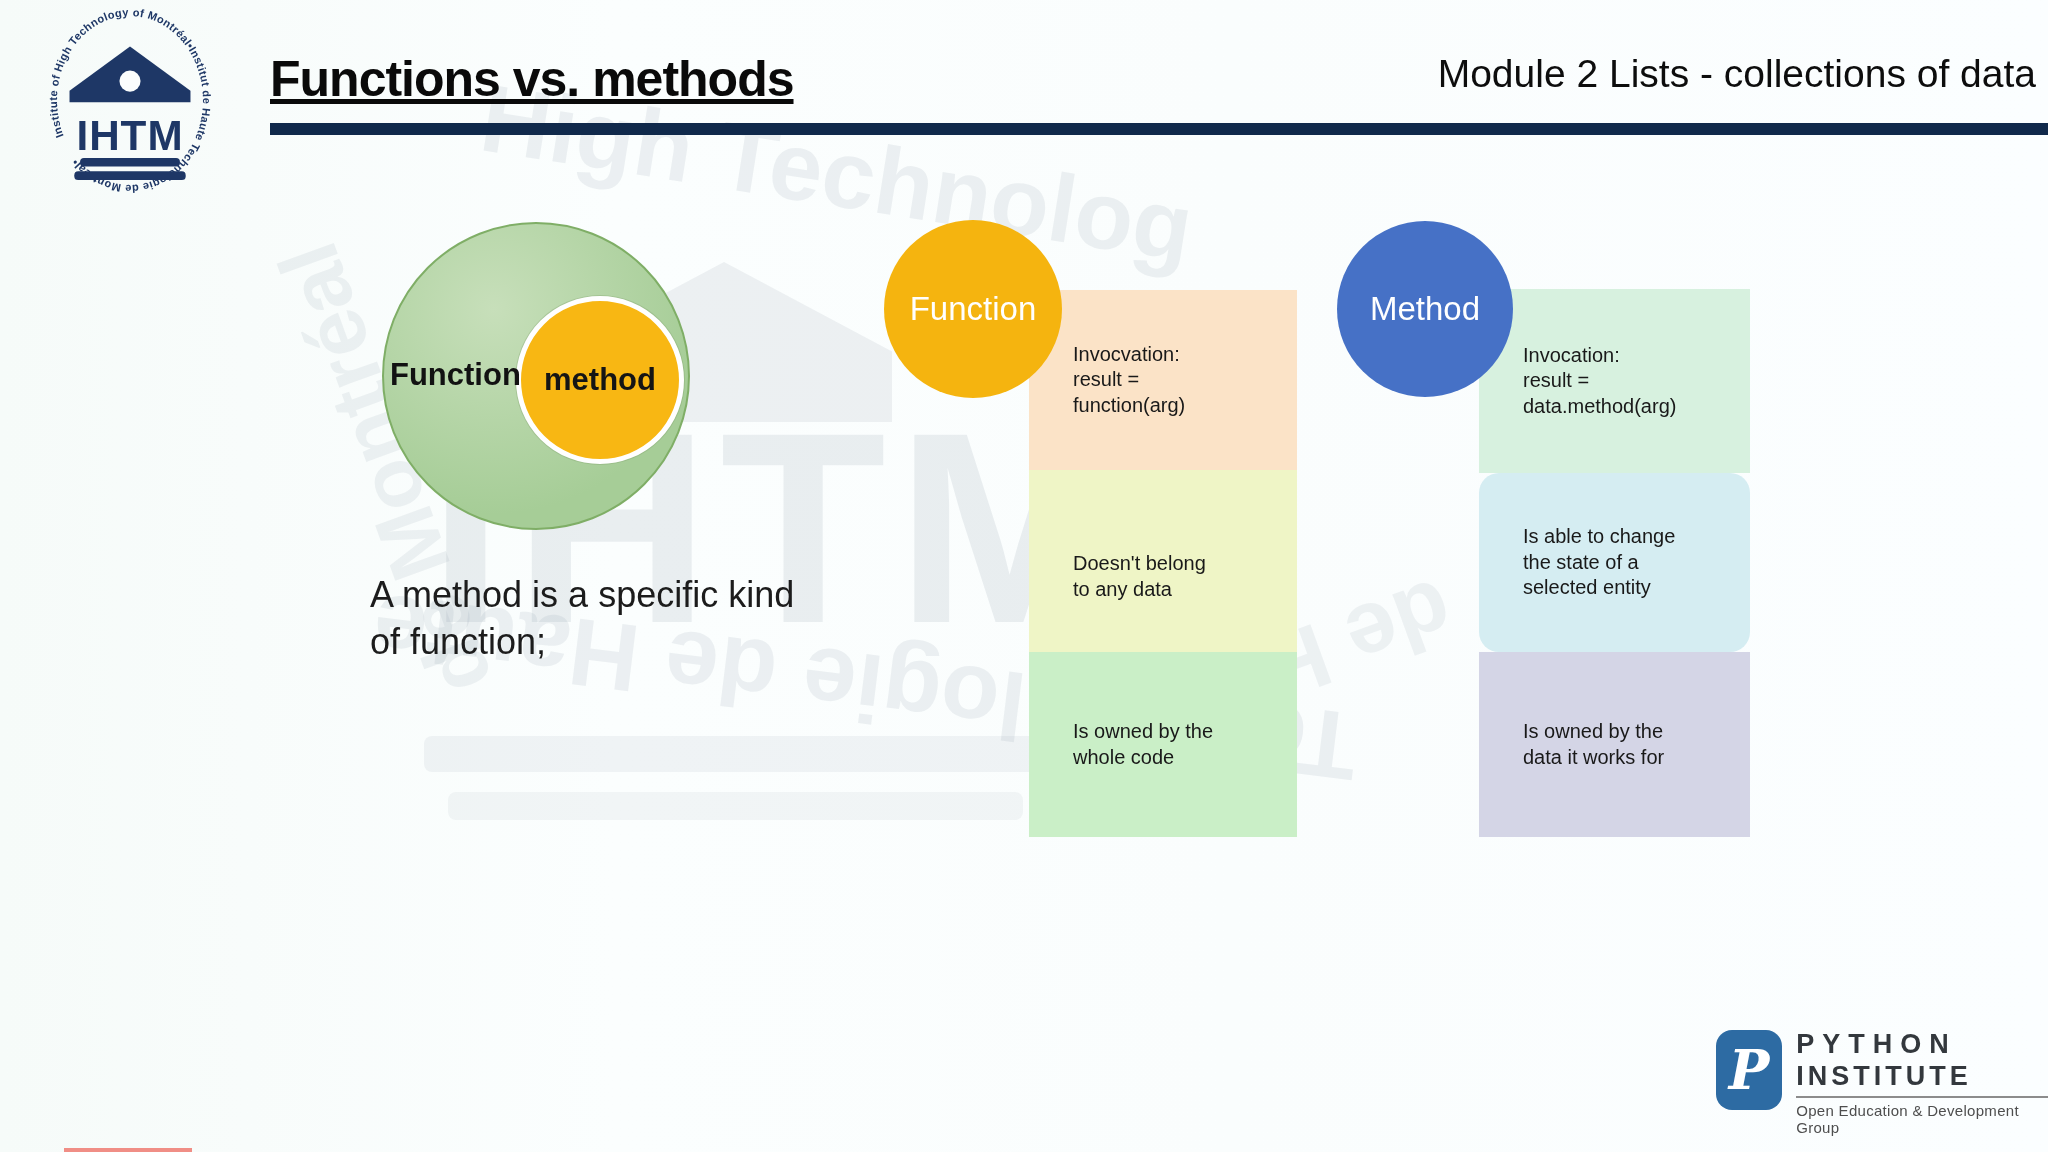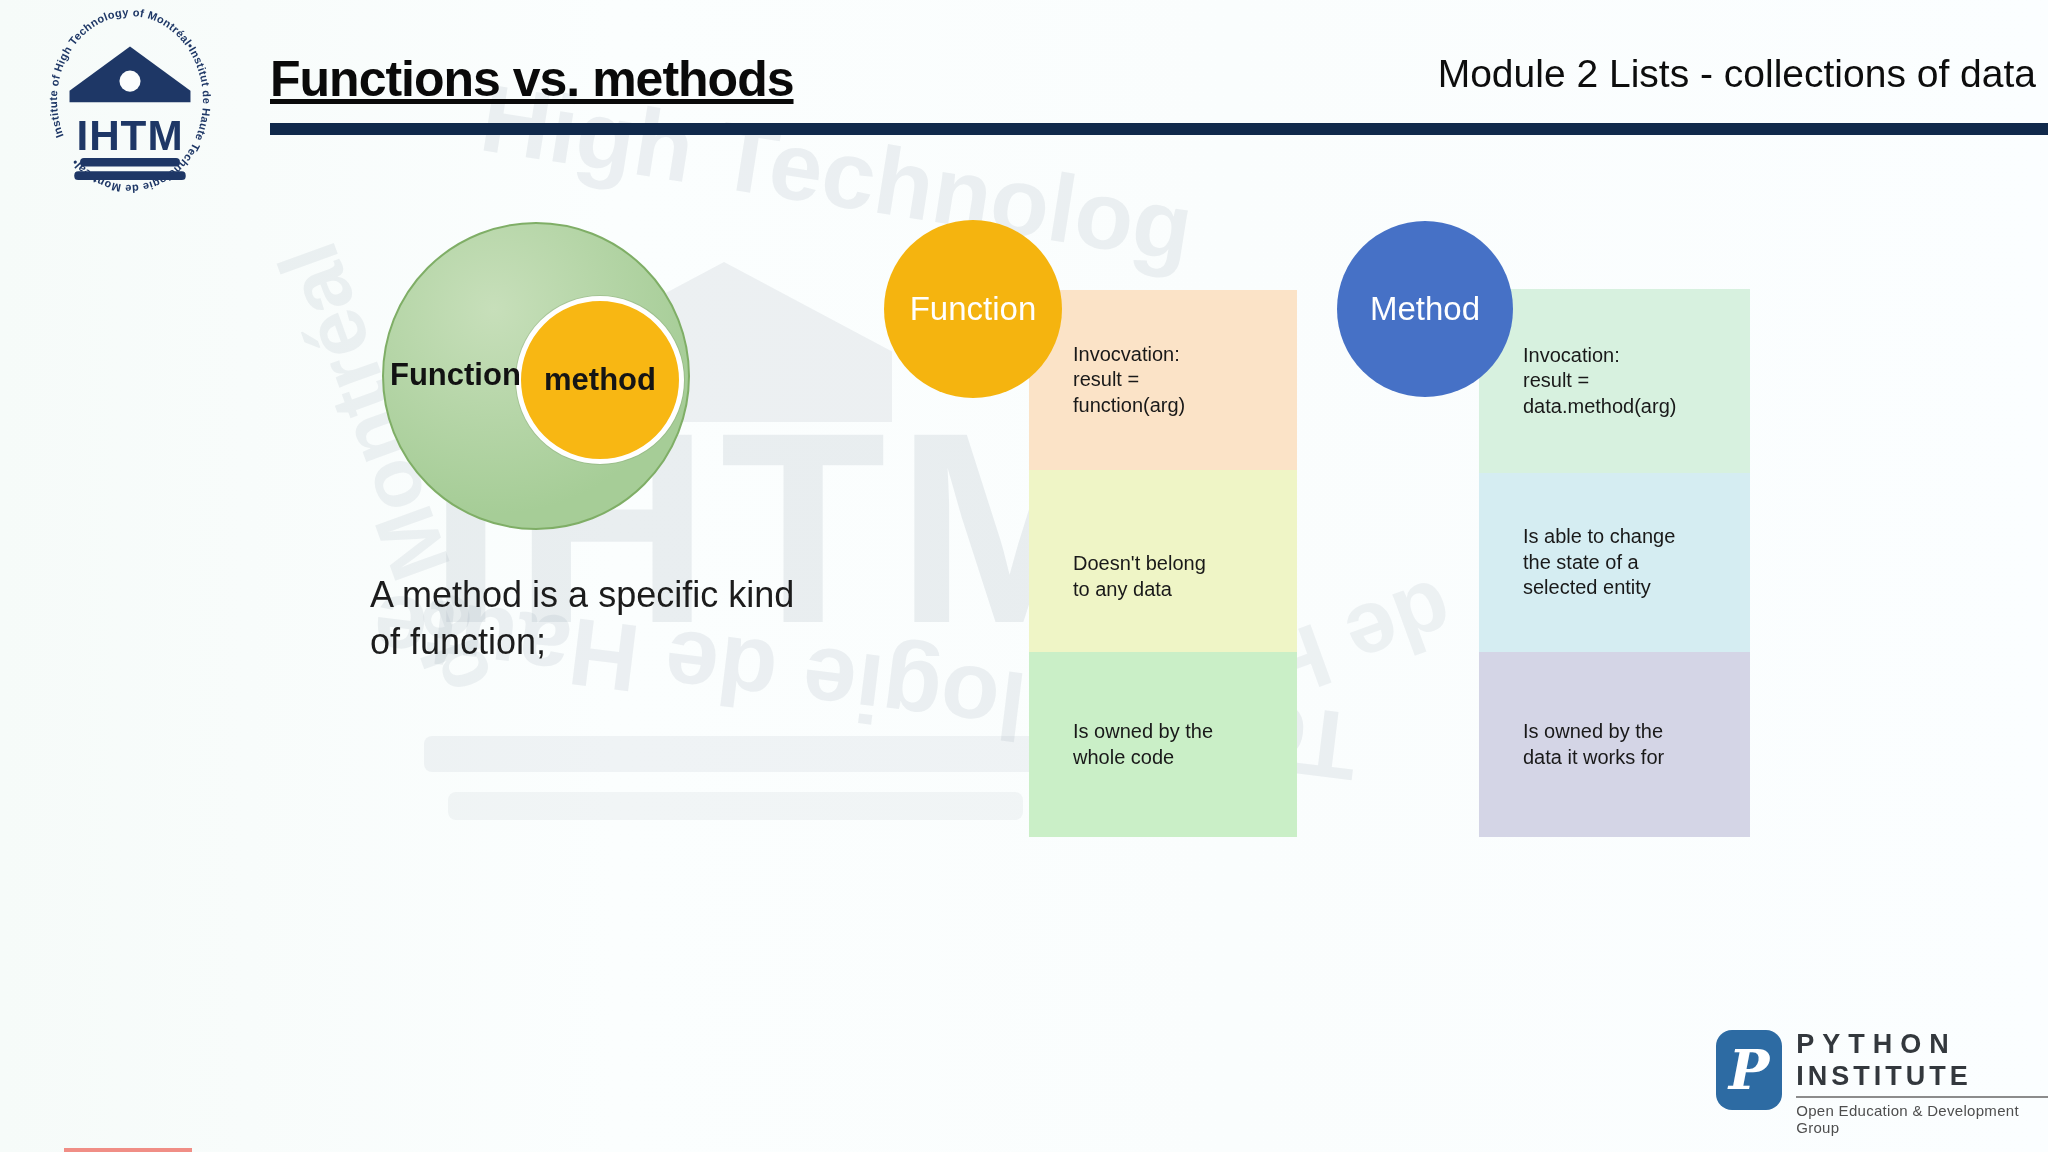--- a/index.html
+++ b/index.html
@@ -115,21 +115,21 @@
 to any data</div>
   <div id="fn-row2" class="cell" style="background: rgb(202, 239, 199);">Is owned by the
 whole code</div>
 
   <div id="mt-circle" class="col-circle" style="background: rgb(70, 113, 198);">
     <span>Method</span>
   </div>
   <div id="mt-row0" class="cell" style="background: rgb(215, 241, 223);">Invocation:
 result =
 data.method(arg)</div>
-  <div id="mt-row1" class="cell" style="background: rgb(213, 237, 242);">Is able to change
+  <div id="mt-row1" class="cell" style="background: rgb(213, 237, 242); border-radius: 20px;">Is able to change
 the state of a
 selected entity</div>
   <div id="mt-row2" class="cell" style="background: rgb(212, 213, 230);">Is owned by the
 data it works for</div>
 
   <div id="pi-logo">
     <div id="pi-badge" style="background: rgb(45, 107, 163);">
       <span>P</span>
     </div>
     <div>

